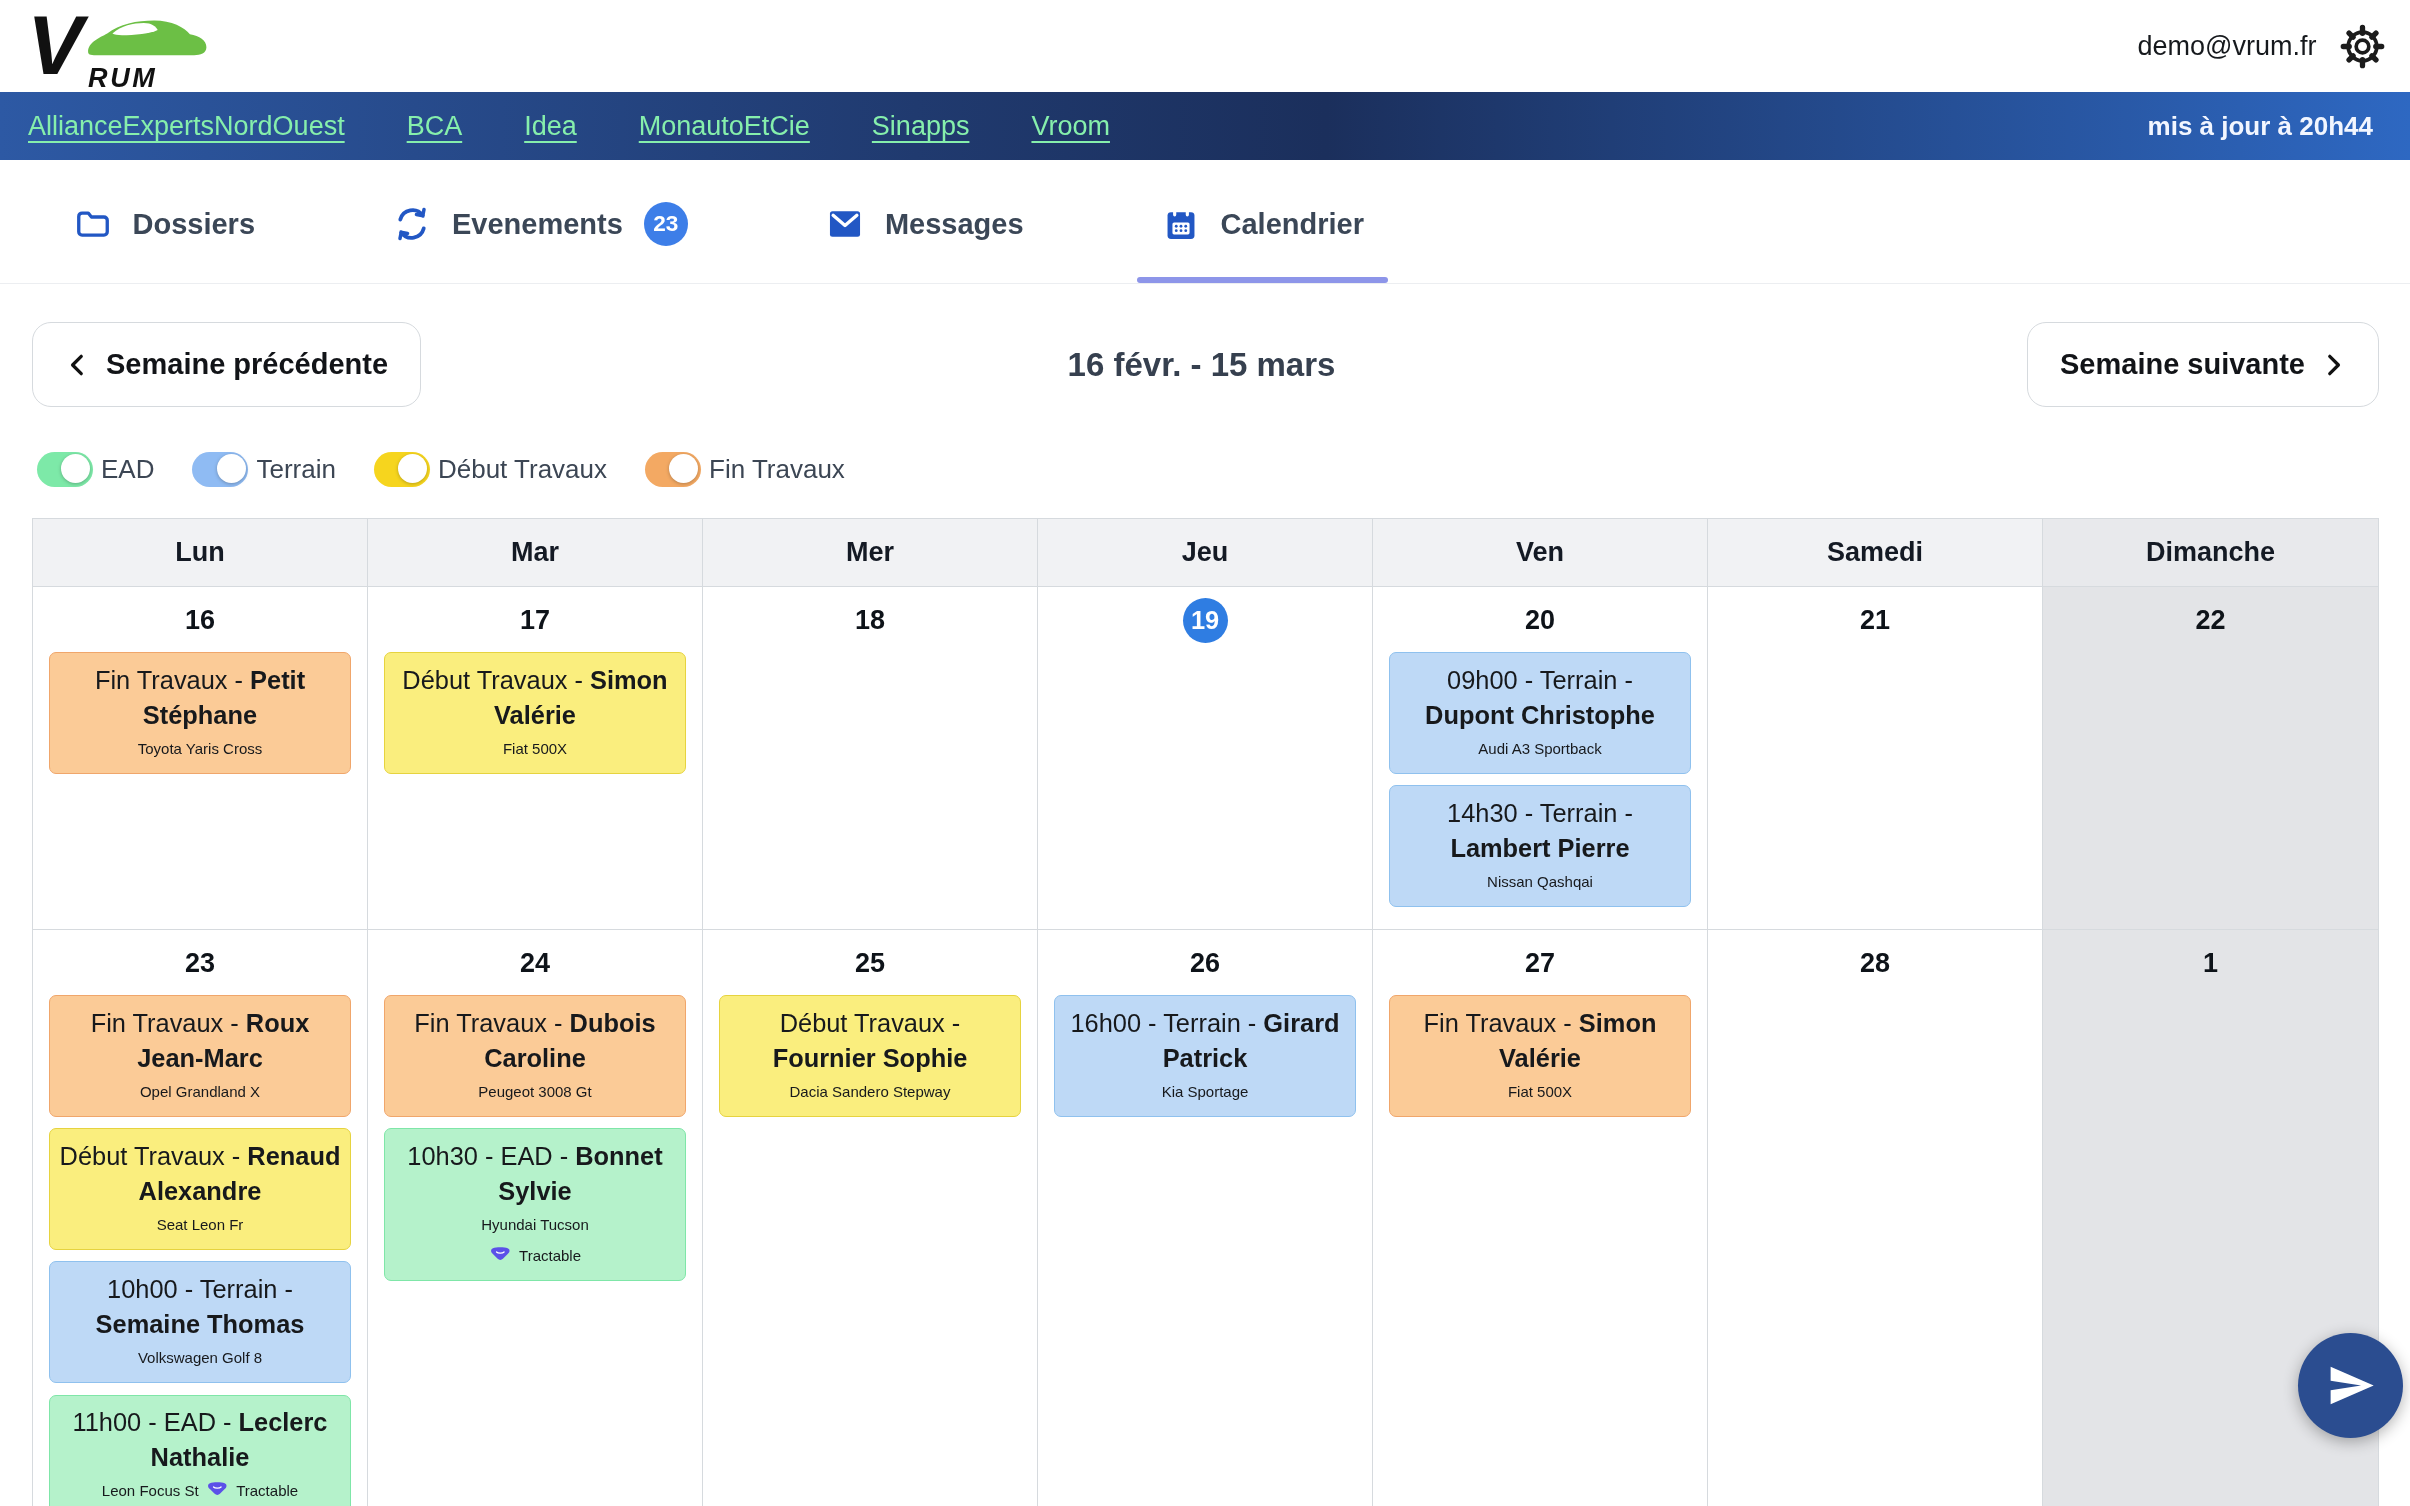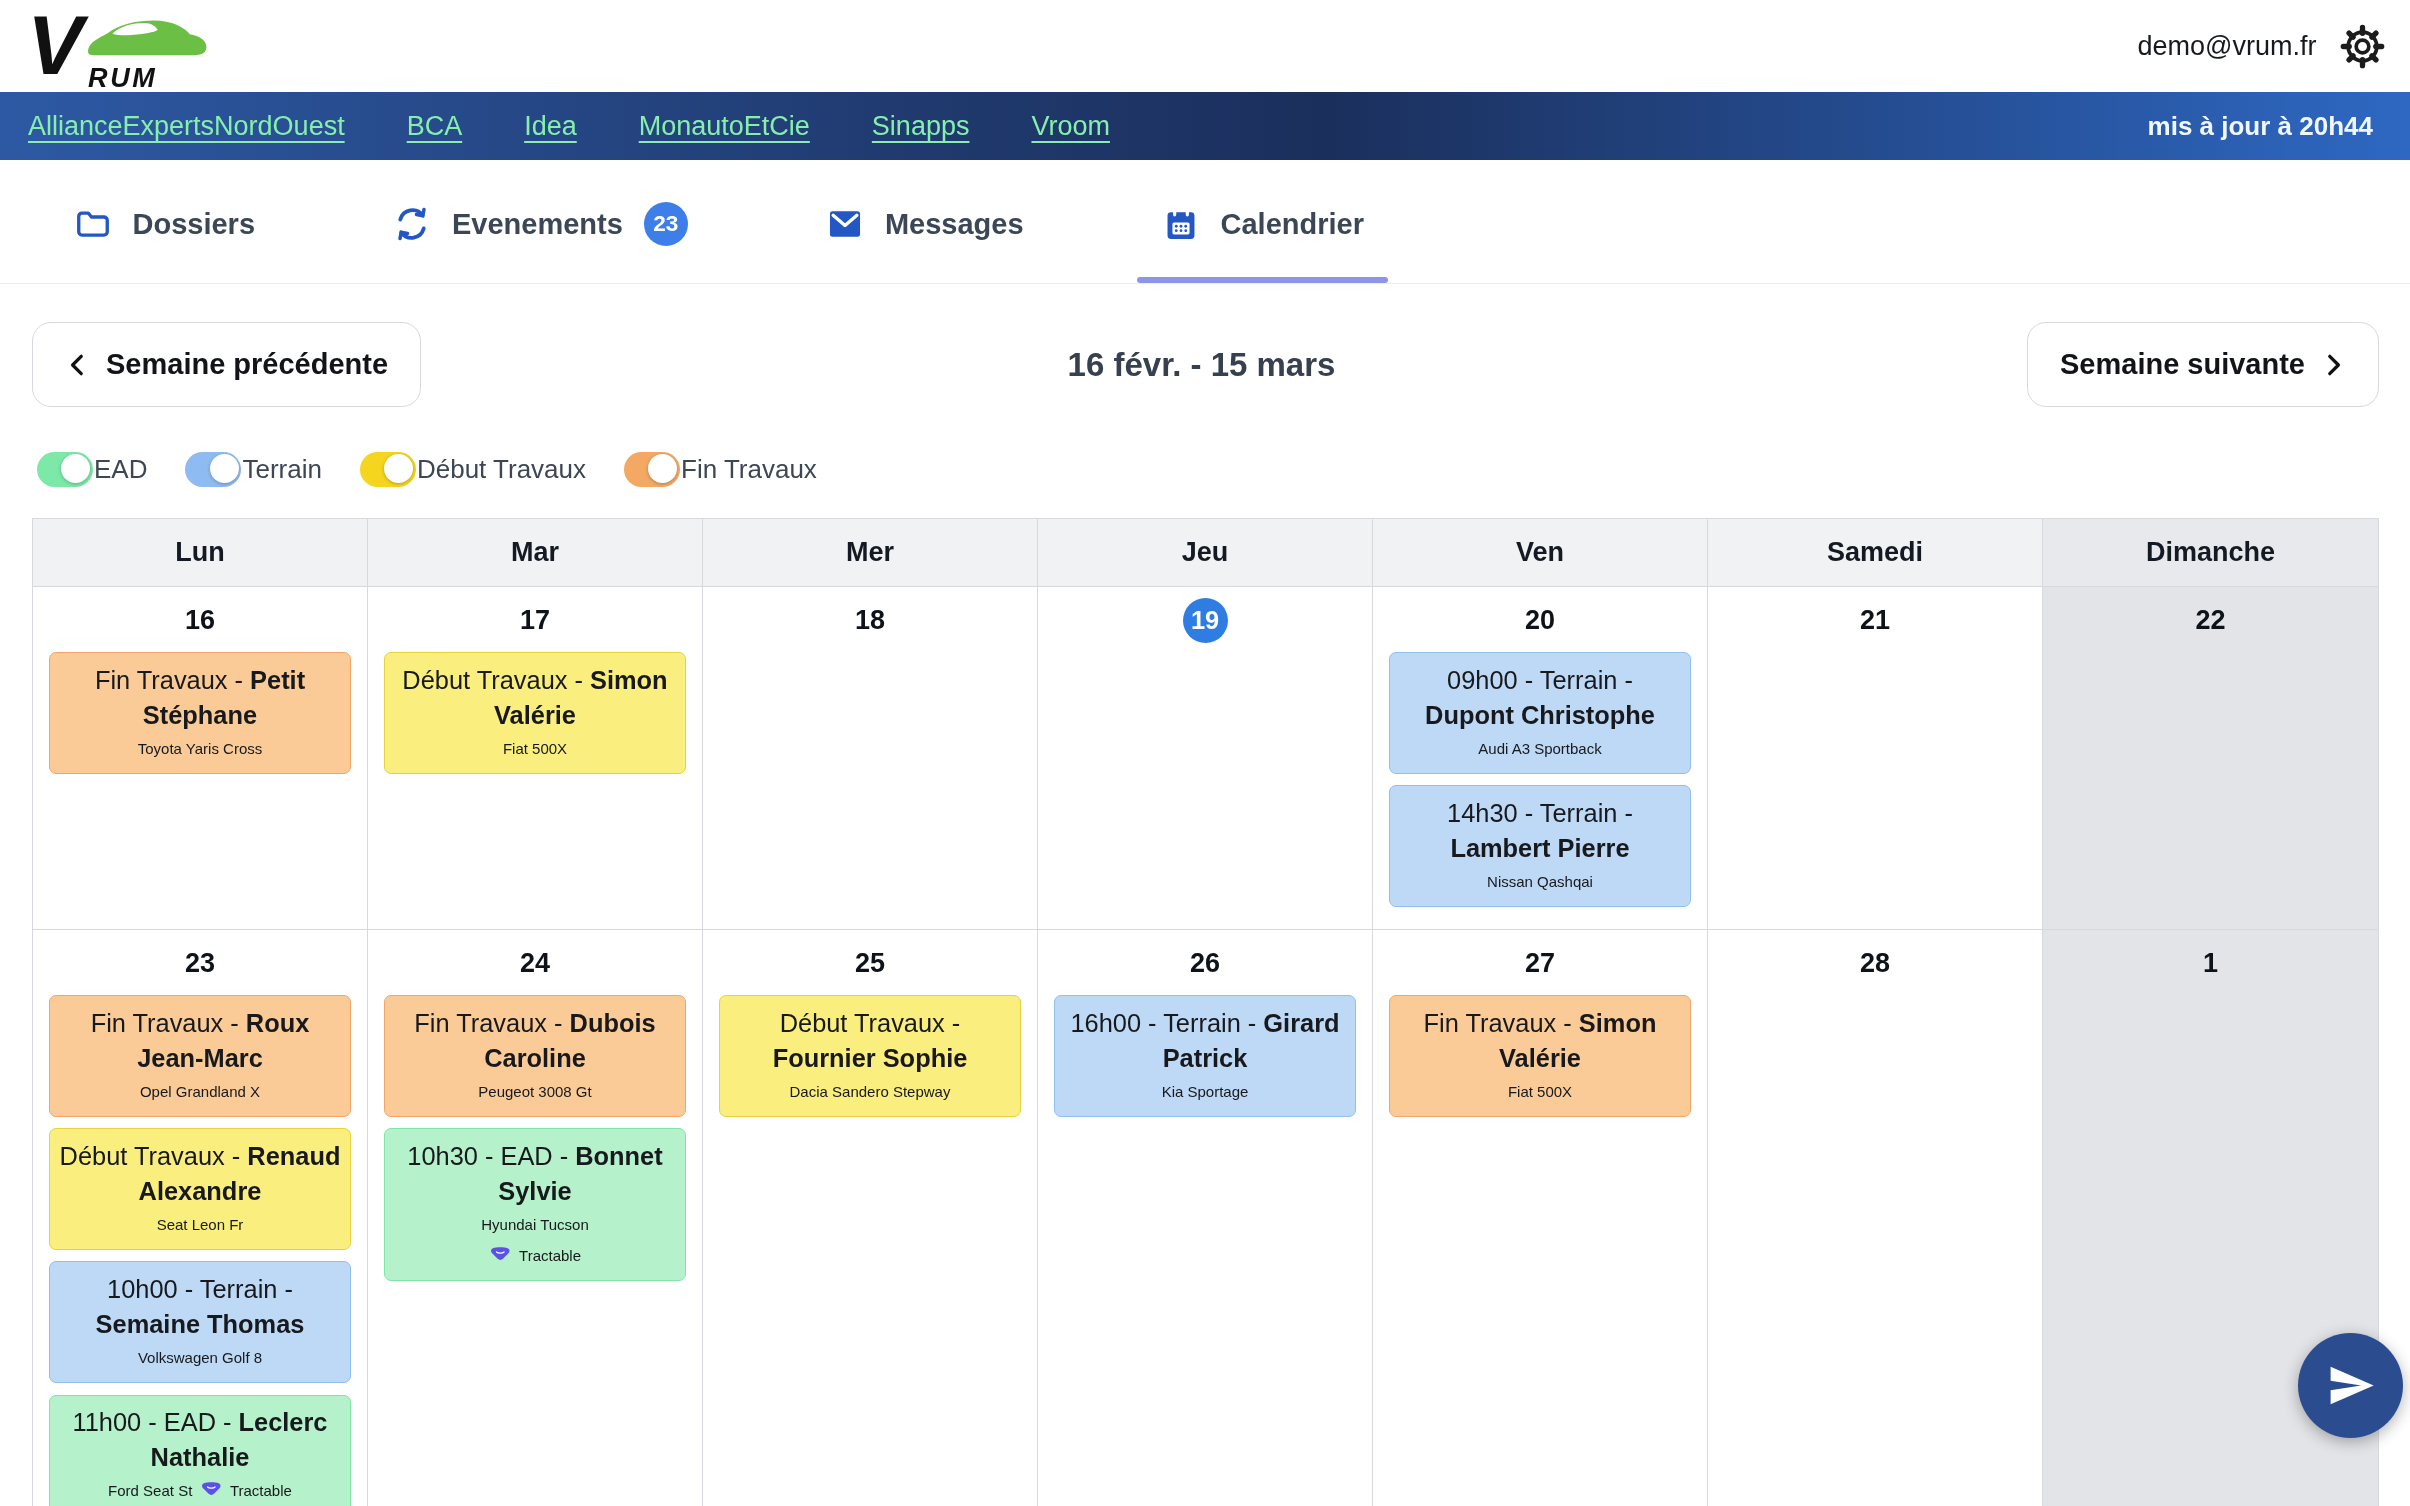--- a/index.html
+++ b/index.html
@@ -37,21 +37,21 @@
   .weeknav { margin-top:38px; padding:0 32px; display:flex; align-items:center; position:relative; height:85px; }
   .wk-btn { display:flex; align-items:center; gap:15px; height:85px; padding:0 32px;
     background:#fff; border:1.9px solid #d6dade; border-radius:19px; cursor:pointer;
     font-size:29px; font-weight:700; color:#121418; font-family:inherit; }
   .wk-btn svg { width:26px; height:26px; }
   .wk-title { position:absolute; left:0; right:8px; text-align:center; font-size:33px; font-weight:700; color:#36404f; pointer-events:none; }
   .wk-next { margin-left:auto; }
 
   
   .filters { margin-top:34px; padding:0 37px; display:flex; align-items:center; gap:38px; height:56px; }
-  .filter { display:flex; align-items:center; gap:1px; }
+  .filter { display:flex; align-items:center; gap:8px; }
   .toggle { width:56px; height:35px; border-radius:18px; position:relative; cursor:pointer; flex:0 0 auto; }
   .toggle .knob { position:absolute; top:2.8px; right:2.8px; width:29px; height:29px; border-radius:50%;
     background:#fff; box-shadow:0 0.9px 3.8px rgba(0,0,0,.25); }
   .tg-ead { background:#7de9a8; } .tg-terrain { background:#8fbbf3; }
   .tg-debut { background:#f6d51e; } .tg-fin { background:#f3a963; }
   .filter-label { font-size:26px; color:#3c4654; }
 
   
   .calendar { margin:21px 32px 0; border:0.9px solid #d6dade; border-bottom:none; }
   .cal-head { display:grid; grid-template-columns:repeat(7,1fr); }
@@ -265,21 +265,21 @@
         <div class="ev-main"><span>Début Travaux - </span><span class="ev-name">Renaud Alexandre</span></div>
         <div class="ev-sub">Seat Leon Fr</div>
       </div>
       <div class="event ev-terrain">
         <div class="ev-main"><span>10h00 - Terrain - </span><span class="ev-name">Semaine Thomas</span></div>
         <div class="ev-sub">Volkswagen Golf 8</div>
       </div>
       <div class="event ev-ead">
         <div class="ev-main"><span>11h00 - EAD - </span><span class="ev-name">Leclerc Nathalie</span></div>
         <div class="ev-sub">
-          <span>Ford Seat St</span>
+          <span>Leon Focus St</span>
           <svg class="tract-icon" viewBox="0 0 24 24">
             <path d="M4.2 4.4 C1.6 5.4 1.4 9 4.4 10.8 L9.2 15.8 C10.7 17.4 13.3 17.4 14.8 15.8 L19.6 10.8 C22.6 9 22.4 5.4 19.8 4.4 C16.4 3 7.6 3 4.2 4.4 Z" fill="#5b51e8"></path>
             <path d="M8 8.5 C9.5 10 14.5 10 16 8.5" fill="none" stroke="#fff" stroke-width="1.4" stroke-linecap="round"></path>
           </svg>
           <span>Tractable</span>
         </div>
       </div>
     </div>
     <div class="cell">
       <div class="daynum">24</div>

